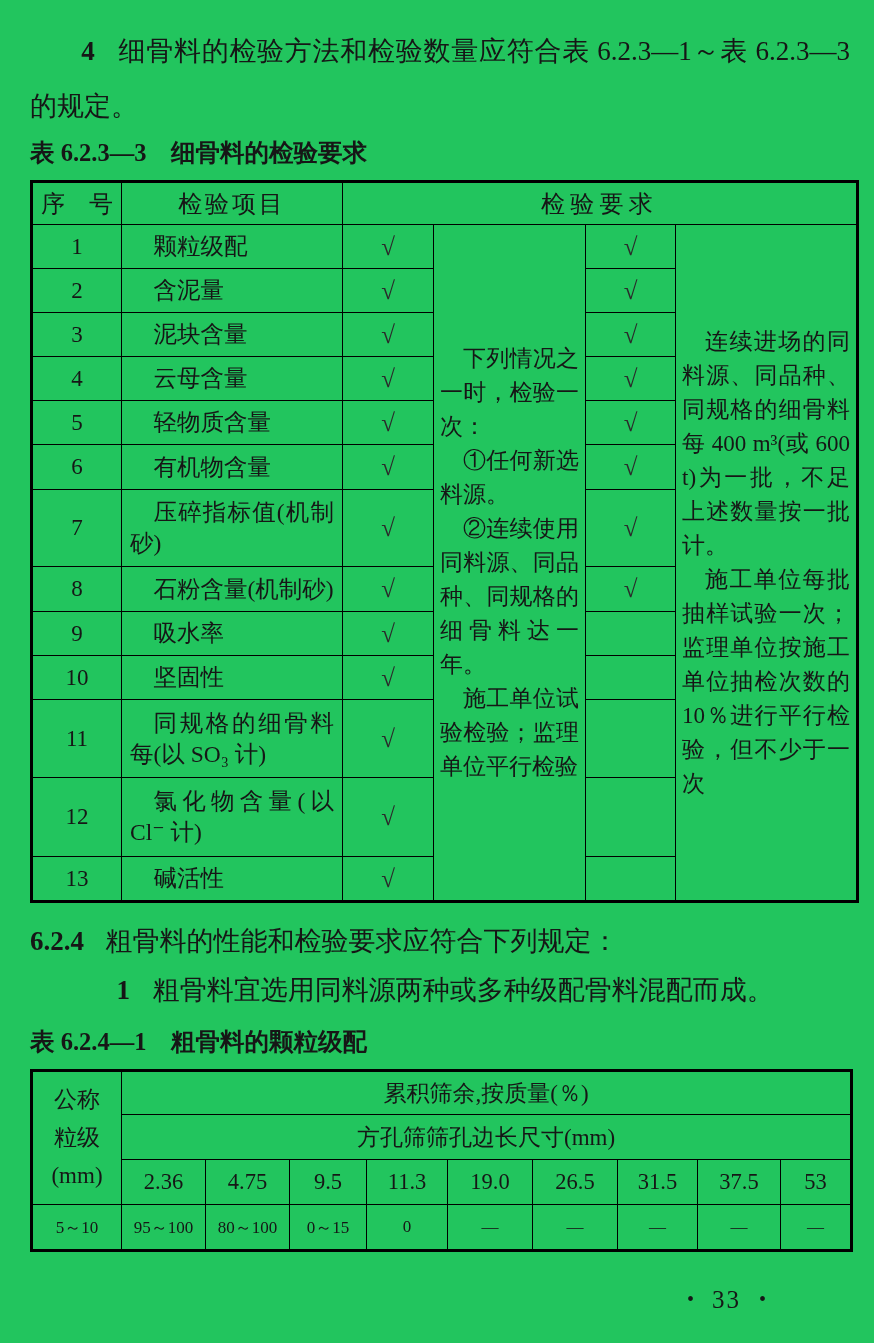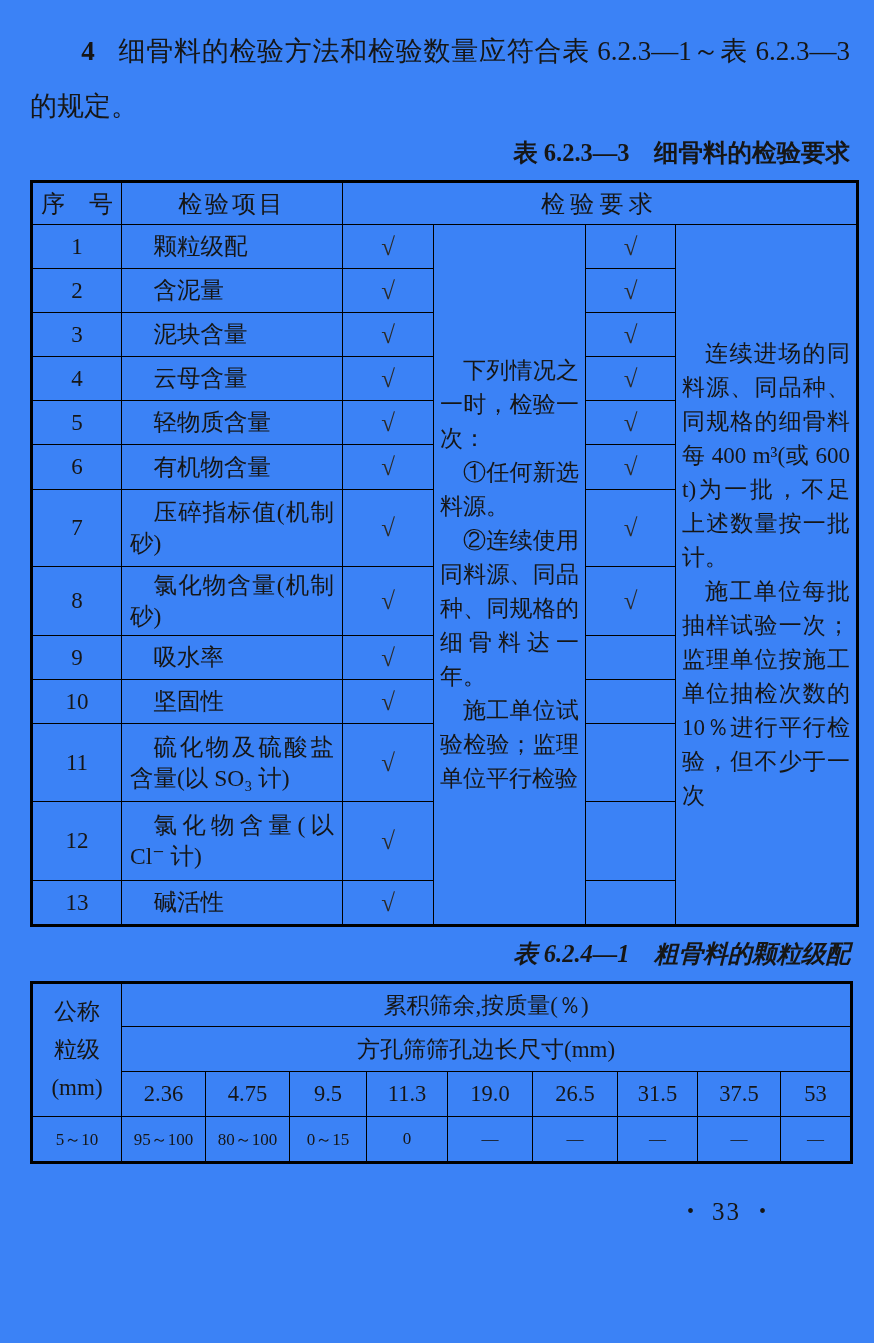--- a/index.html
+++ b/index.html
@@ -1,29 +1,29 @@
 <!DOCTYPE html>
 <html><head>
 <meta charset="utf-8">
 <style>
   html,body{margin:0;padding:0;background:#e8e8e8;}
   .page{
-    width:874px;height:1343px;background:#3b82f6;box-sizing:border-box;
+    width:874px;height:1343px;background:#22c55e;box-sizing:border-box;
     padding:24px 24px 0 30px;position:relative;
     font-family:"Liberation Serif","DejaVu Serif",serif;color:#161616;
     overflow:hidden;
   }
   .para{font-size:27px;line-height:55px;text-align:justify;margin:0;}
   .para.ind2{text-indent:1.9em;}
   .bnum{font-weight:bold;margin-right:0.85em;}
   .sect{font-size:27px;line-height:49px;margin:14px 0 0 0;text-align:justify;}
   .sect .bnum{margin-right:0.8em;}
   .sub-item{font-size:27px;line-height:49px;margin:0;text-indent:3.2em;text-align:justify;}
-  .tbl-title{text-align:right;font-weight:bold;font-size:24.5px;line-height:30px;margin:4px 0 8px 0;}
-  .tbl-title.second{margin-top:4px;margin-bottom:6px;font-style:italic;}
+  .tbl-title{text-align:left;font-weight:bold;font-size:24.5px;line-height:30px;margin:4px 0 8px 0;}
+  .tbl-title.second{margin-top:12px;margin-bottom:6px;}
 
   table{border-collapse:collapse;margin:12px auto;table-layout:fixed;}
   .t1{width:826px;border:3px solid #000;}
   .t1 td{border:1px solid #000;box-sizing:border-box;}
   .t1 .hdr td{height:43px;font-size:24px;text-align:center;vertical-align:middle;}
   .t1 .hc-no{letter-spacing:0;}
   .t1 .hc-item{letter-spacing:0.12em;}
   .t1 .hc-req{letter-spacing:0.22em;}
   .t1 .no{text-align:center;vertical-align:middle;font-size:23px;}
   .t1 .item{font-size:23.5px;line-height:31px;padding:3px 8px;text-align:justify;
@@ -123,57 +123,59 @@
       <td class="chk">√</td>
     </tr>
     <tr class="r7">
       <td class="no">7</td>
       <td class="item">压碎指标值(机制砂)</td>
       <td class="chk">√</td>
       <td class="chk">√</td>
     </tr>
     <tr class="r8">
       <td class="no">8</td>
-      <td class="item">氯化物含量(机制砂)</td>
+      <td class="item">石粉含量(机制砂)</td>
       <td class="chk">√</td>
       <td class="chk">√</td>
     </tr>
     <tr class="r">
       <td class="no">9</td>
       <td class="item">吸水率</td>
       <td class="chk">√</td>
       <td class="chk"></td>
     </tr>
     <tr class="r">
       <td class="no">10</td>
       <td class="item">坚固性</td>
       <td class="chk">√</td>
       <td class="chk"></td>
     </tr>
     <tr class="r11">
       <td class="no">11</td>
-      <td class="item">硫化物及硫酸盐含量(以 SO₃ 计)</td>
+      <td class="item">同规格的细骨料每(以 SO₃ 计)</td>
       <td class="chk">√</td>
       <td class="chk"></td>
     </tr>
     <tr class="r12">
       <td class="no">12</td>
       <td class="item">氯化物含量(以 Cl⁻ 计)</td>
       <td class="chk">√</td>
       <td class="chk"></td>
     </tr>
     <tr class="r13">
       <td class="no">13</td>
       <td class="item">碱活性</td>
       <td class="chk">√</td>
       <td class="chk"></td>
     </tr>
   </tbody>
     </table>
 
+  <p class="sect"><span class="bnum">6.2.4</span><span>粗骨料的性能和检验要求应符合下列规定：</span></p>
+  <p class="sub-item"><span class="bnum">1</span><span>粗骨料宜选用同料源两种或多种级配骨料混配而成。</span></p>
 
   <div class="tbl-title second">表 6.2.4—1　粗骨料的颗粒级配</div>
 
   <table class="t2">
     <colgroup>
       <col style="width:90px">
         <col style="width:84px">
         <col style="width:84px">
         <col style="width:77px">
       <col style="width:81px">

